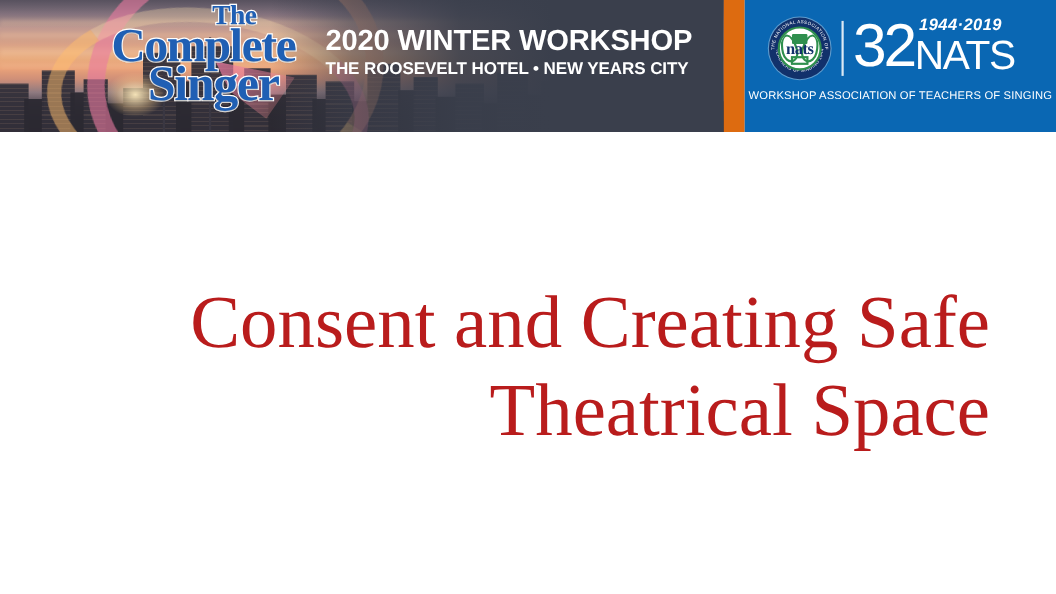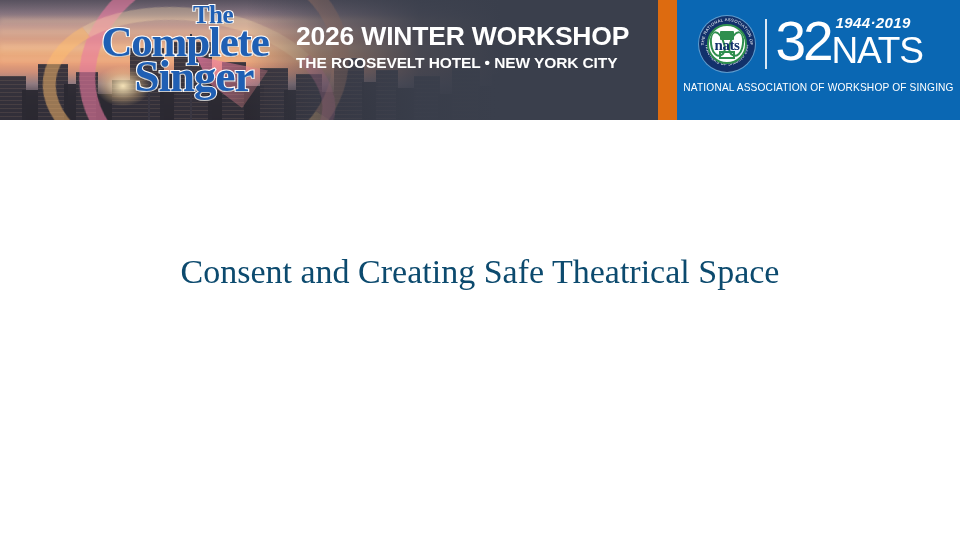--- a/index.html
+++ b/index.html
@@ -355,25 +355,25 @@
     letter-spacing: .15px;
     white-space: nowrap;
   }
 
   
   #slide-title {
     position: absolute;
     left: 60px;
     top: 252px;
     width: 840px;
-    text-align: center;
+    text-align: right;
     font-family: "Liberation Serif", serif;
-    font-size: 34px;
+    font-size: 68px;
     font-weight: normal;
-    color: #0c4a6e;
+    color: #b91c1c;
     line-height: 1.18;
   }
 </style>
 </head>
 <body>
 
 <div id="slide">
 
   <div id="banner">
 
@@ -431,22 +431,22 @@
       <div class="photo-scrim"></div>
     </div>
 
     <div class="wordmark">
       <span class="wm-the">The</span>
       <span class="wm-complete">Complete</span>
       <span class="wm-singer">Singer</span>
     </div>
 
     <div class="headline-block">
-      <div class="hl-main">2026 WINTER WORKSHOP</div>
-      <div class="hl-sub">THE ROOSEVELT HOTEL • NEW YORK CITY</div>
+      <div class="hl-main">2020 WINTER WORKSHOP</div>
+      <div class="hl-sub">THE ROOSEVELT HOTEL • NEW YEARS CITY</div>
     </div>
 
     <div class="divider-orange"></div>
 
     <div class="nats-panel">
       <div class="nats-row">
 
         <div class="seal">
           <svg class="seal-ring-text" viewBox="0 0 56 56" xmlns="http://www.w3.org/2000/svg" aria-hidden="true">
             <defs>
@@ -471,20 +471,20 @@
 
         <div class="seal-vdivider"></div>
 
         <div class="anniv">
           <span class="anniv-75">32</span>
           <span class="anniv-dates">1944·2019</span>
           <span class="anniv-years">NATS</span>
         </div>
 
       </div>
-      <div class="nats-caption">NATIONAL ASSOCIATION OF WORKSHOP OF SINGING</div>
+      <div class="nats-caption">WORKSHOP ASSOCIATION OF TEACHERS OF SINGING</div>
     </div>
 
   </div>
 
   <div id="slide-title">Consent and Creating Safe Theatrical Space</div>
 
 </div>
 
 </body></html>

